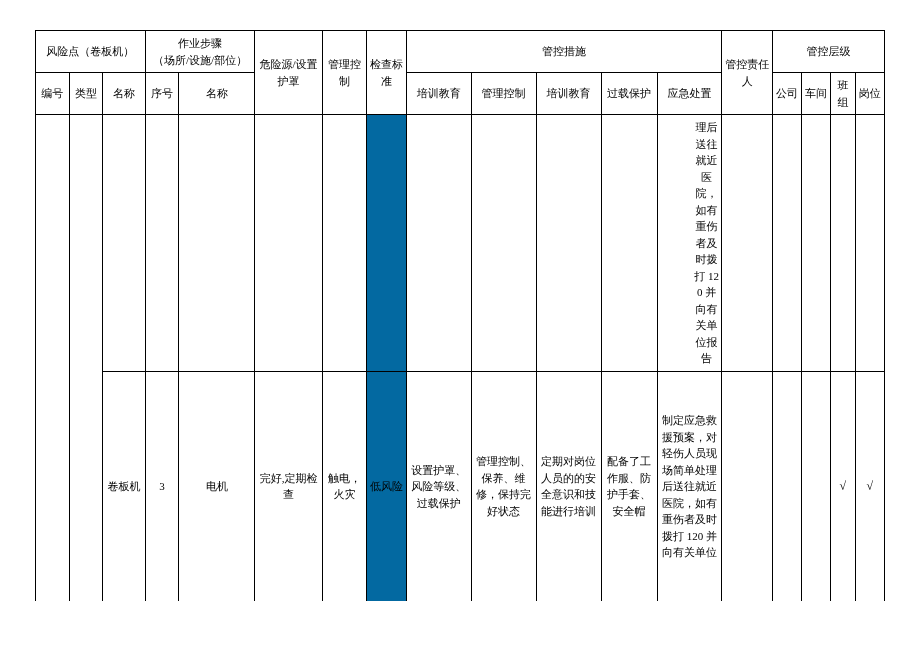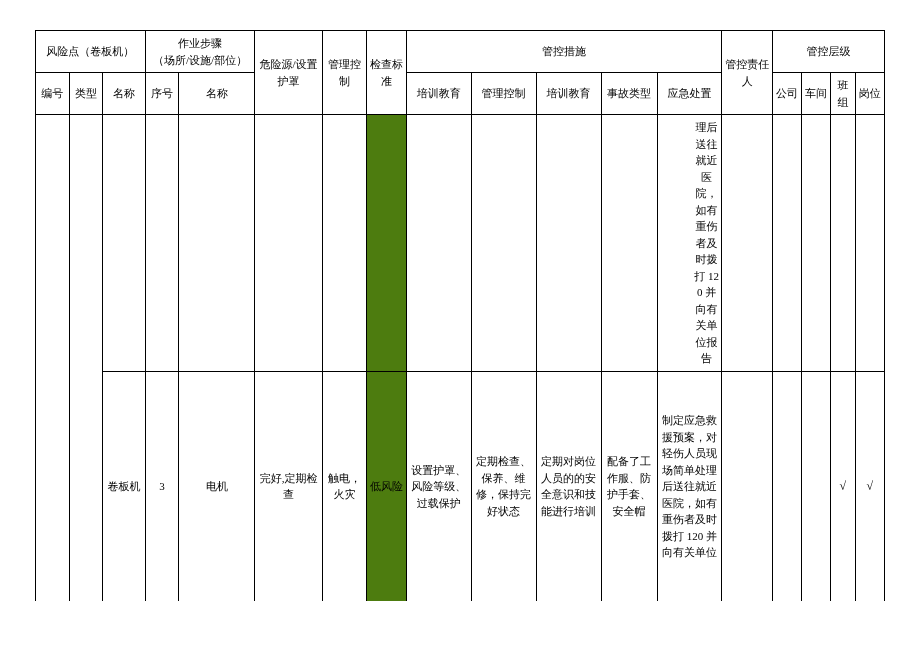--- a/index.html
+++ b/index.html
@@ -20,21 +20,21 @@
       text-align: center;
       vertical-align: middle;
       padding: 4px 2px;
       line-height: 1.5;
       word-break: break-all;
     }
     th {
       font-weight: normal;
     }
     .risk-cell {
-      background: #4d7c0f;
+      background: #0369a1;
       color: #000;
     }
     .check {
       font-size: 12px;
     }
     .no-border-top { border-top: none; padding-left: 36px; }
     .no-border-bot { border-bottom: none; }
     .tall { height: 130px; }
     .taller { height: 230px; }
   </style>
@@ -76,21 +76,21 @@
     </tr>
     <tr>
       <th>编号</th>
       <th>类型</th>
       <th>名称</th>
       <th>序号</th>
       <th>名称</th>
       <th>培训教育</th>
       <th>管理控制</th>
       <th>培训教育</th>
-      <th>事故类型</th>
+      <th>过载保护</th>
       <th>应急处置</th>
       <th>公司</th>
       <th>车间</th>
       <th>班组</th>
       <th>岗位</th>
     </tr>
   </thead>
   <tbody>
     <tr class="tall">
       <td rowspan="2" class="no-border-top no-border-bot"></td>
@@ -113,21 +113,21 @@
       <td class="no-border-top"></td>
     </tr>
     <tr class="taller">
       <td class="no-border-bot">卷板机</td>
       <td class="no-border-bot">3</td>
       <td class="no-border-bot">电机</td>
       <td class="no-border-bot">完好,定期检查</td>
       <td class="no-border-bot">触电，火灾</td>
       <td class="risk-cell no-border-bot">低风险</td>
       <td class="no-border-bot">设置护罩、风险等级、过载保护</td>
-      <td class="no-border-bot">定期检查、保养、维修，保持完好状态</td>
+      <td class="no-border-bot">管理控制、保养、维修，保持完好状态</td>
       <td class="no-border-bot">定期对岗位人员的的安全意识和技能进行培训</td>
       <td class="no-border-bot">配备了工作服、防护手套、安全帽</td>
       <td class="no-border-bot">制定应急救援预案，对轻伤人员现场简单处理后送往就近医院，如有重伤者及时拨打 120 并向有关单位</td>
       <td class="no-border-bot"></td>
       <td class="no-border-bot"></td>
       <td class="no-border-bot"></td>
       <td class="no-border-bot check">√</td>
       <td class="no-border-bot check">√</td>
     </tr>
   </tbody>

